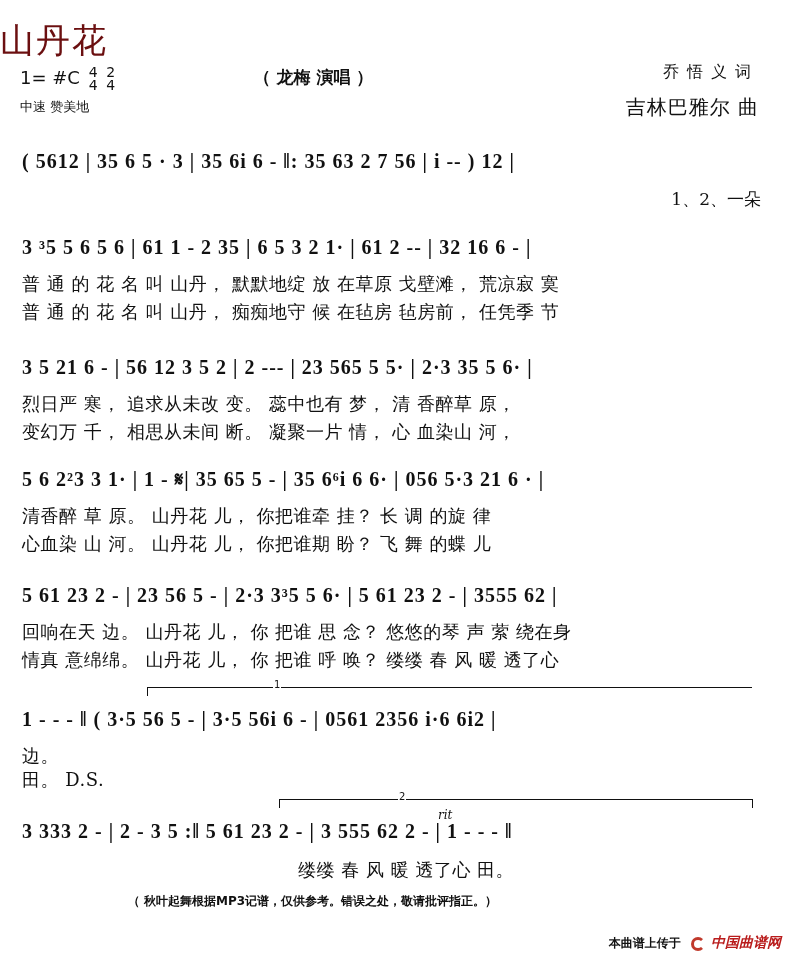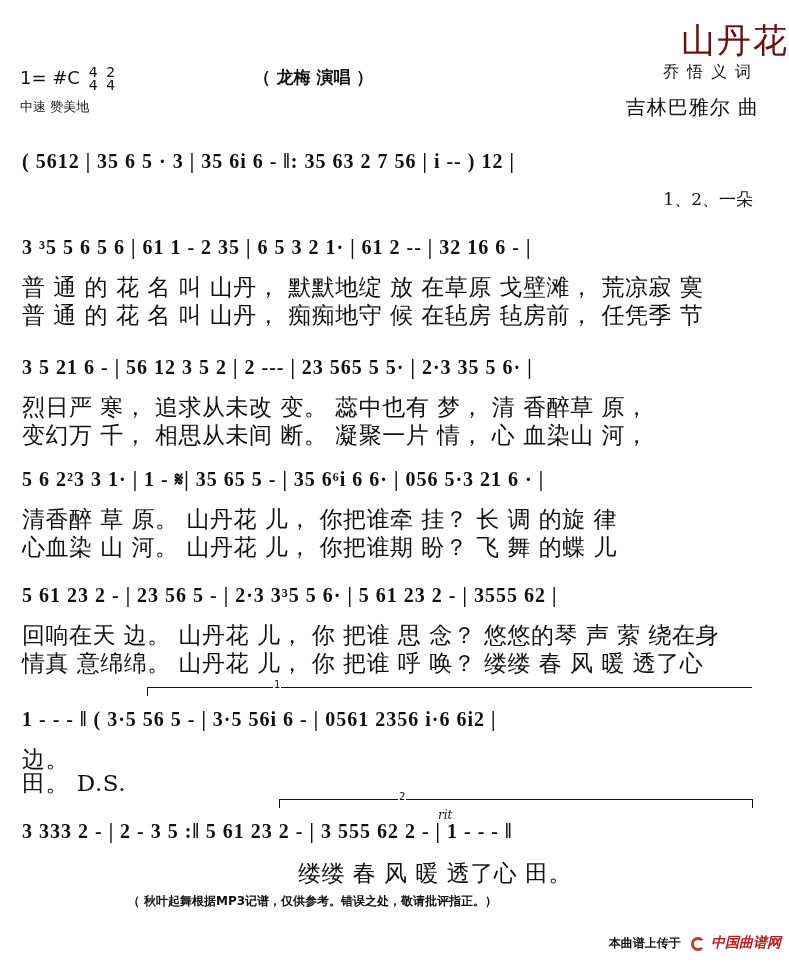--- a/index.html
+++ b/index.html
@@ -1,28 +1,28 @@
 <!DOCTYPE html>
 <html><head>
 <meta charset="utf-8">
 <style>
   html, body { margin: 0; padding: 0; background: #ffffff; }
   body { width: 789px; height: 963px; position: relative; overflow: hidden;
          font-family: "DejaVu Sans", "Liberation Sans", sans-serif; color: #111; }
   .abs { position: absolute; white-space: nowrap; }
-  .title { left: 0; width: 789px; top: 18px; text-align: right; font-size: 34px; color: #6b0f10; letter-spacing: 2px; }
+  .title { left: 0; width: 789px; top: 18px; text-align: left; font-size: 34px; color: #6b0f10; letter-spacing: 2px; }
   .subtitle { left: 0; width: 627px; top: 66px; text-align: center; font-size: 17px; font-weight: bold; }
   .key { left: 20px; top: 66px; font-size: 18px; }
   .key .frac { display: inline-block; vertical-align: middle; text-align: center; font-size: 14px; line-height: 13px; margin-left: 3px; }
   .key .frac span { display: block; }
   .tempo { left: 20px; top: 98px; font-size: 13px; }
   .lyricist { right: 30px; top: 62px; font-size: 16px; letter-spacing: 8px; font-family: "DejaVu Serif", serif; }
   .composer { right: 30px; top: 94px; font-size: 20px; letter-spacing: 1px; font-family: "DejaVu Serif", serif; }
   .staff { left: 22px; font-size: 20px; font-weight: bold; letter-spacing: 1px; font-family: Liberation Serif, serif; text-align: center; }
-  .lyric { left: 22px; font-size: 23px; font-family: "DejaVu Serif", serif; letter-spacing: 0.5px; }
+  .lyric { left: 22px; font-size: 18px; font-family: "DejaVu Serif", serif; letter-spacing: 0.5px; }
   .small-lyric { font-size: 17px; font-family: "DejaVu Serif", serif; }
   .volta { position: absolute; border-top: 1.5px solid #111; border-left: 1.5px solid #111; height: 8px; }
   .volta.end { border-right: 1.5px solid #111; }
   .volta-num { position: absolute; top: -9px; font-size: 10px; background: #fff; padding: 0 1px; }
   .note-text { font-size: 12px; font-weight: bold; left: 0; width: 625px; text-align: center; top: 893px; }
   .upload { right: 8px; top: 934px; font-size: 12px; font-weight: bold; }
   .brand { color: #b91c1c; font-style: italic; font-weight: bold; font-size: 14px; }
   .brand-logo { display: inline-block; width: 14px; height: 14px; border-radius: 50%; border: 3px solid #c0392b; border-right-color: transparent; box-sizing: border-box; vertical-align: middle; margin: 0 2px 0 6px; }
   .rit { font-style: italic; font-size: 12px; font-family: "DejaVu Serif", serif; }
 </style>
@@ -42,21 +42,21 @@
     <span>2</span>
     <span>4</span>
   </span>
 </div>
 <div class="abs tempo">中速 赞美地</div>
 
 <div class="abs lyricist">乔悟义词</div>
 <div class="abs composer">吉林巴雅尔  曲</div>
 
 <div class="abs staff" style="top:150px;">( 5612 | 35 6 5 · 3 | 35 6i 6 - ‖: 35 63 2  7  56 | i -- ) 12 |</div>
-<div class="abs small-lyric" style="right:36px; top:188px;">1、2、一朵</div>
+<div class="abs small-lyric" style="right:28px; top:188px;">1、2、一朵</div>
 
 <div class="abs staff" style="top:236px;">3  ³5  5  6  5  6 | 61 1 - 2 35 | 6  5  3 2 1· | 61 2 -- | 32 16 6 - |</div>
 <div class="abs lyric" style="top:272px;">普 通 的 花 名 叫 山丹，  默默地绽 放 在草原   戈壁滩，   荒凉寂 寞</div>
 <div class="abs lyric" style="top:300px;">普 通 的 花 名 叫 山丹，  痴痴地守 候 在毡房   毡房前，   任凭季 节</div>
 
 <div class="abs staff" style="top:356px;">3 5 21 6 - | 56 12 3 5 2 | 2 --- | 23 565 5 5· | 2·3 35 5 6· |</div>
 <div class="abs lyric" style="top:392px;">烈日严 寒，  追求从未改     变。   蕊中也有    梦，  清 香醉草  原，</div>
 <div class="abs lyric" style="top:420px;">变幻万 千，  相思从未间     断。   凝聚一片    情，  心 血染山  河，</div>
 
 <div class="abs staff" style="top:468px;">5 6 2²3 3 1· | 1 - 𝄋| 35 65 5 - | 35 6⁶i 6 6· | 056 5·3 21 6 · |</div>

